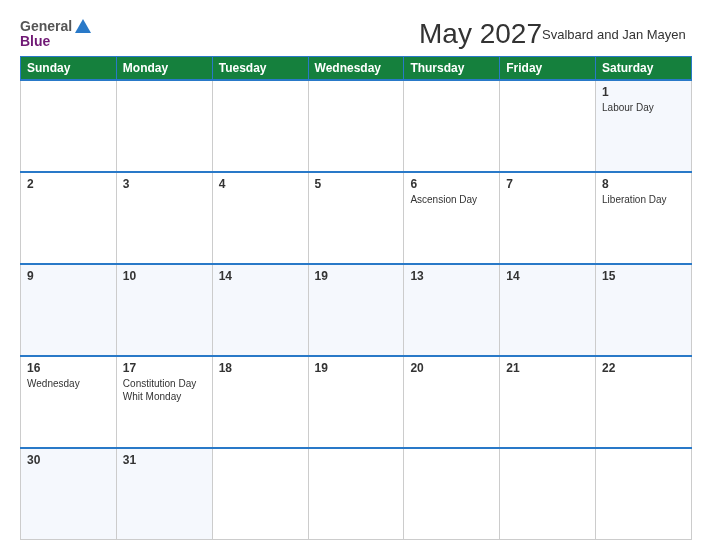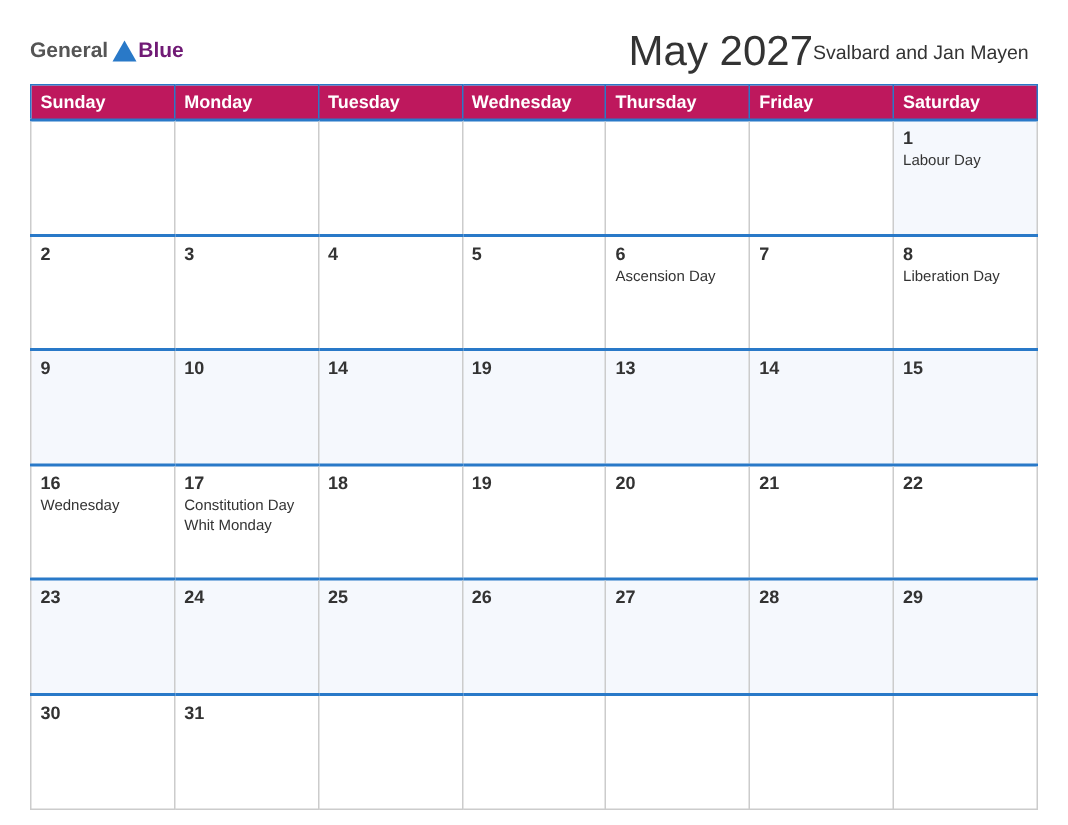--- a/index.html
+++ b/index.html
@@ -24,20 +24,21 @@
     
     .header {
       display: flex;
       align-items: center;
       justify-content: space-between;
       padding: 8px 0 6px 0;
     }
 
     .logo {
       display: flex;
+      flex-direction: column;
       font-size: 13px;
       font-weight: bold;
       line-height: 1.1;
     }
 
     .month-title {
       font-size: 28px;
       color: #333;
       font-weight: normal;
       text-align: right;
@@ -52,21 +53,21 @@
 
     
     .calendar {
       width: 100%;
       flex: 1;
       border-collapse: collapse;
       border: 1px solid #aaa;
     }
 
     .calendar th {
-      background-color: #be185d;
+      background-color: #15803d;
       color: #fff;
       font-size: 12px;
       font-weight: bold;
       padding: 4px 6px;
       text-align: left;
       border: 1px solid #2979c8;
     }
 
     .calendar td {
       vertical-align: top;
@@ -249,43 +250,20 @@
           </td>
           <td>
             <span class="day-num">21</span>
           </td>
           <td>
             <span class="day-num">22</span>
           </td>
         </tr>
         <tr>
           <td>
-            <span class="day-num">23</span>
-          </td>
-          <td>
-            <span class="day-num">24</span>
-          </td>
-          <td>
-            <span class="day-num">25</span>
-          </td>
-          <td>
-            <span class="day-num">26</span>
-          </td>
-          <td>
-            <span class="day-num">27</span>
-          </td>
-          <td>
-            <span class="day-num">28</span>
-          </td>
-          <td>
-            <span class="day-num">29</span>
-          </td>
-        </tr>
-        <tr>
-          <td>
             <span class="day-num">30</span>
           </td>
           <td>
             <span class="day-num">31</span>
           </td>
           <td class="empty-cell"></td>
           <td class="empty-cell"></td>
           <td class="empty-cell"></td>
           <td class="empty-cell"></td>
           <td class="empty-cell"></td>

